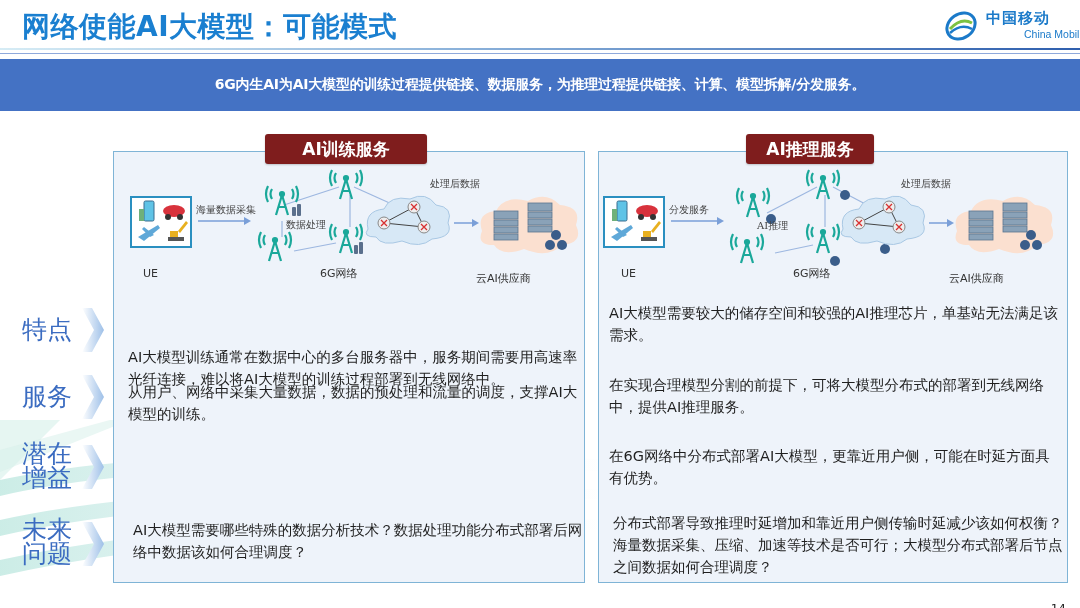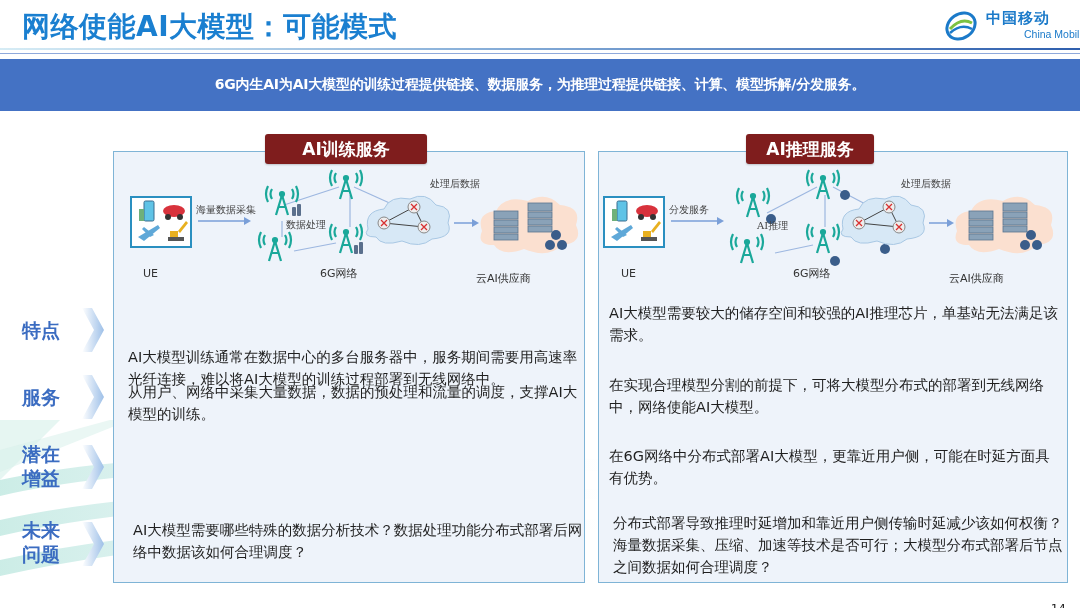--- a/index.html
+++ b/index.html
@@ -32,21 +32,21 @@
   .panel-tab.right { left: 746px; width: 128px; }
 
   
   .diagram { position: absolute; top: 165px; width: 470px; height: 125px; }
   .diagram.left { left: 114px; }
   .diagram.right { left: 599px; }
   .diag-label { position: absolute; font-size: 11px; color: #333; white-space: nowrap; }
   .diag-label.serif { font-family: "DejaVu Serif", "Liberation Serif", serif; font-size: 10px; color: #444; }
 
   
-  .row-label { position: absolute; left: 22px; width: 56px; color: #3b6cc1; font-size: 19px; font-weight: bold; line-height: 24px; text-align: left; }
+  .row-label { position: absolute; left: 22px; width: 56px; color: #3b6cc1; font-size: 25px; font-weight: normal; line-height: 24px; text-align: left; }
   .chev { position: absolute; left: 82px; width: 22px; height: 44px; }
 
   
   .cell { position: absolute; font-size: 14.5px; color: #1f1f1f; line-height: 22px; }
   .cell.l { left: 128px; width: 456px; }
   .cell.r { left: 609px; width: 452px; }
 
   .page-num { position: absolute; right: 14px; top: 602px; font-size: 12px; color: #222; }
 </style>
 </head>
@@ -321,18 +321,18 @@
     </svg>
   <svg class="chev" style="top:522px;" viewBox="0 0 22 44">
       <path d="M0,0 L10,0 L22,22 L10,44 L0,44 L12,22 Z" fill="url(#cg)"></path>
     </svg>
 
   <div class="cell l" style="top:308px;margin-top:38px;">AI大模型训练通常在数据中心的多台服务器中，服务期间需要用高速率光纤连接，难以将AI大模型的训练过程部署到无线网络中。</div>
   <div class="cell l" style="top:381px;">从用户、网络中采集大量数据，数据的预处理和流量的调度，支撑AI大模型的训练。</div>
   <div class="cell l" style="top:519px;left:133px;">AI大模型需要哪些特殊的数据分析技术？数据处理功能分布式部署后网络中数据该如何合理调度？</div>
 
   <div class="cell r" style="top:302px;">AI大模型需要较大的储存空间和较强的AI推理芯片，单基站无法满足该需求。</div>
-  <div class="cell r" style="top:374px;">在实现合理模型分割的前提下，可将大模型分布式的部署到无线网络中，网络使能AI大模型。</div>
+  <div class="cell r" style="top:374px;">在实现合理模型分割的前提下，可将大模型分布式的部署到无线网络中，提供AI推理服务。</div>
   <div class="cell r" style="top:445px;">在6G网络中分布式部署AI大模型，更靠近用户侧，可能在时延方面具有优势。</div>
   <div class="cell r" style="top:512px;left:613px;">分布式部署导致推理时延增加和靠近用户侧传输时延减少该如何权衡？海量数据采集、压缩、加速等技术是否可行；大模型分布式部署后节点之间数据如何合理调度？</div>
 
   <div class="page-num">14</div>
 </div>
 
 </body></html>

